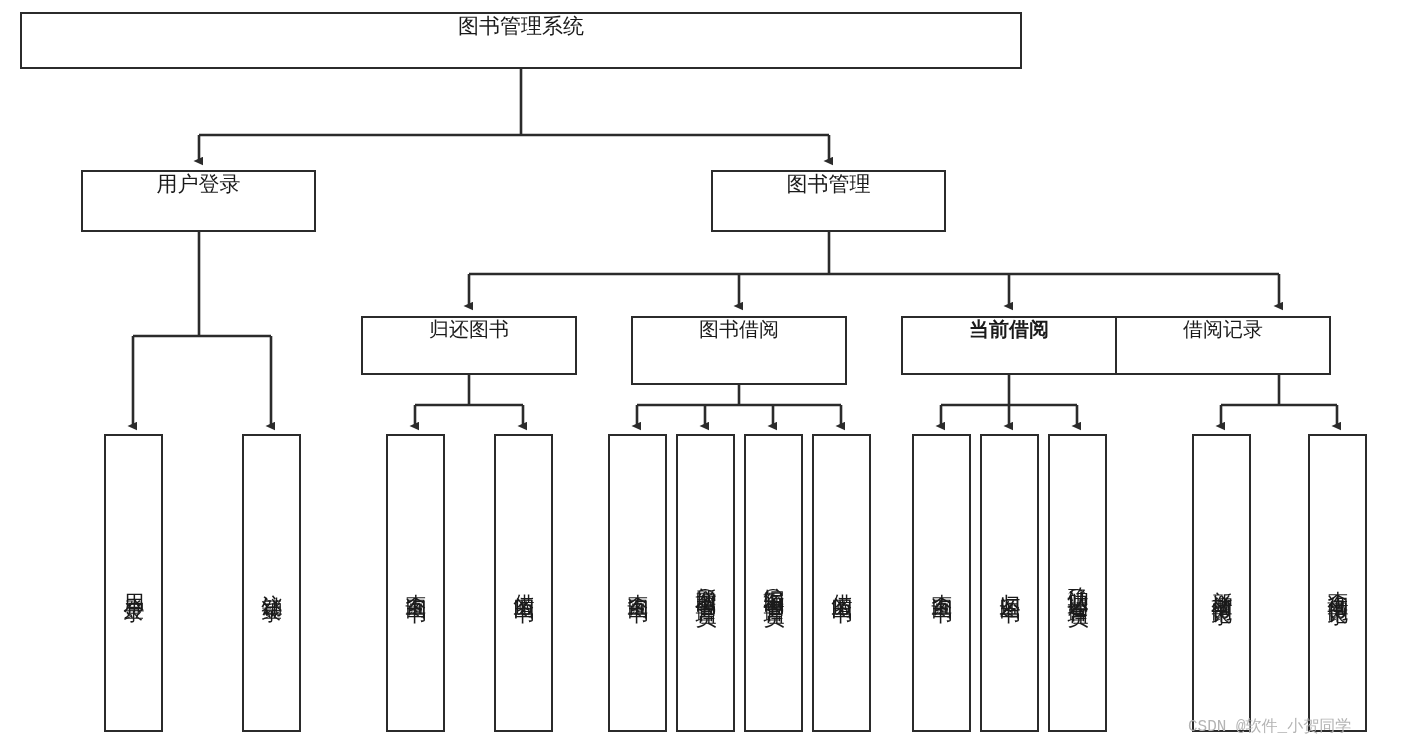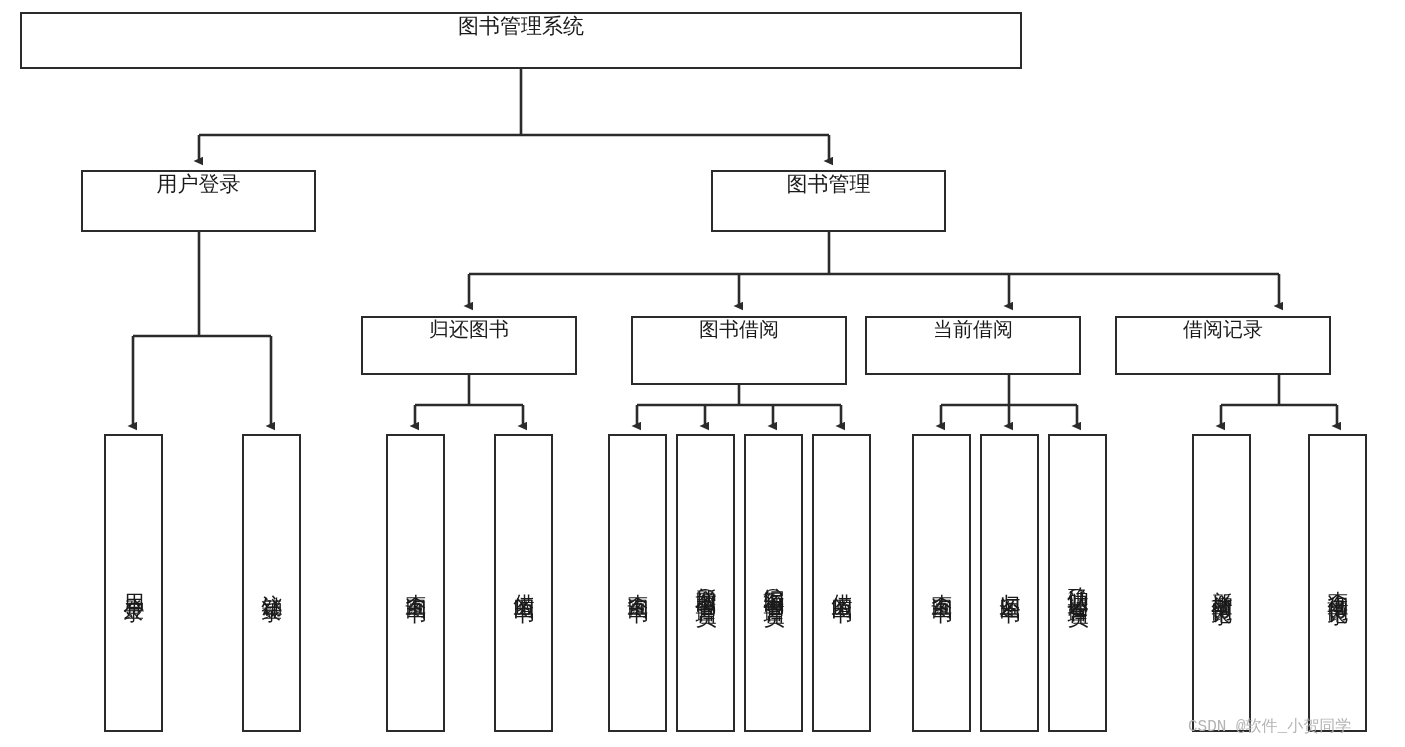--- a/index.html
+++ b/index.html
@@ -137,21 +137,21 @@
   <div class="node lvl2" style="left:711px; top:170px; width:235px; height:62px;">
     <span class="node-label">图书管理</span>
   </div>
 
   <div class="node lvl3" style="left:361px; top:316px; width:216px; height:59px;">
     <span class="node-label">归还图书</span>
   </div>
   <div class="node lvl3" style="left:631px; top:316px; width:216px; height:69px;">
     <span class="node-label">图书借阅</span>
   </div>
-  <div class="node lvl3" style="left:865px; top:316px; width:216px; height:59px;">
+  <div class="node lvl3" style="left:901px; top:316px; width:216px; height:59px;font-weight:bold;">
     <span class="node-label">当前借阅</span>
   </div>
   <div class="node lvl3" style="left:1115px; top:316px; width:216px; height:59px;">
     <span class="node-label">借阅记录</span>
   </div>
 
   <div class="node leaf" style="left:104px; top:434px; width:59px; height:298px;">
     <span class="node-label">用户登录</span>
   </div>
   <div class="node leaf" style="left:242px; top:434px; width:59px; height:298px;">

